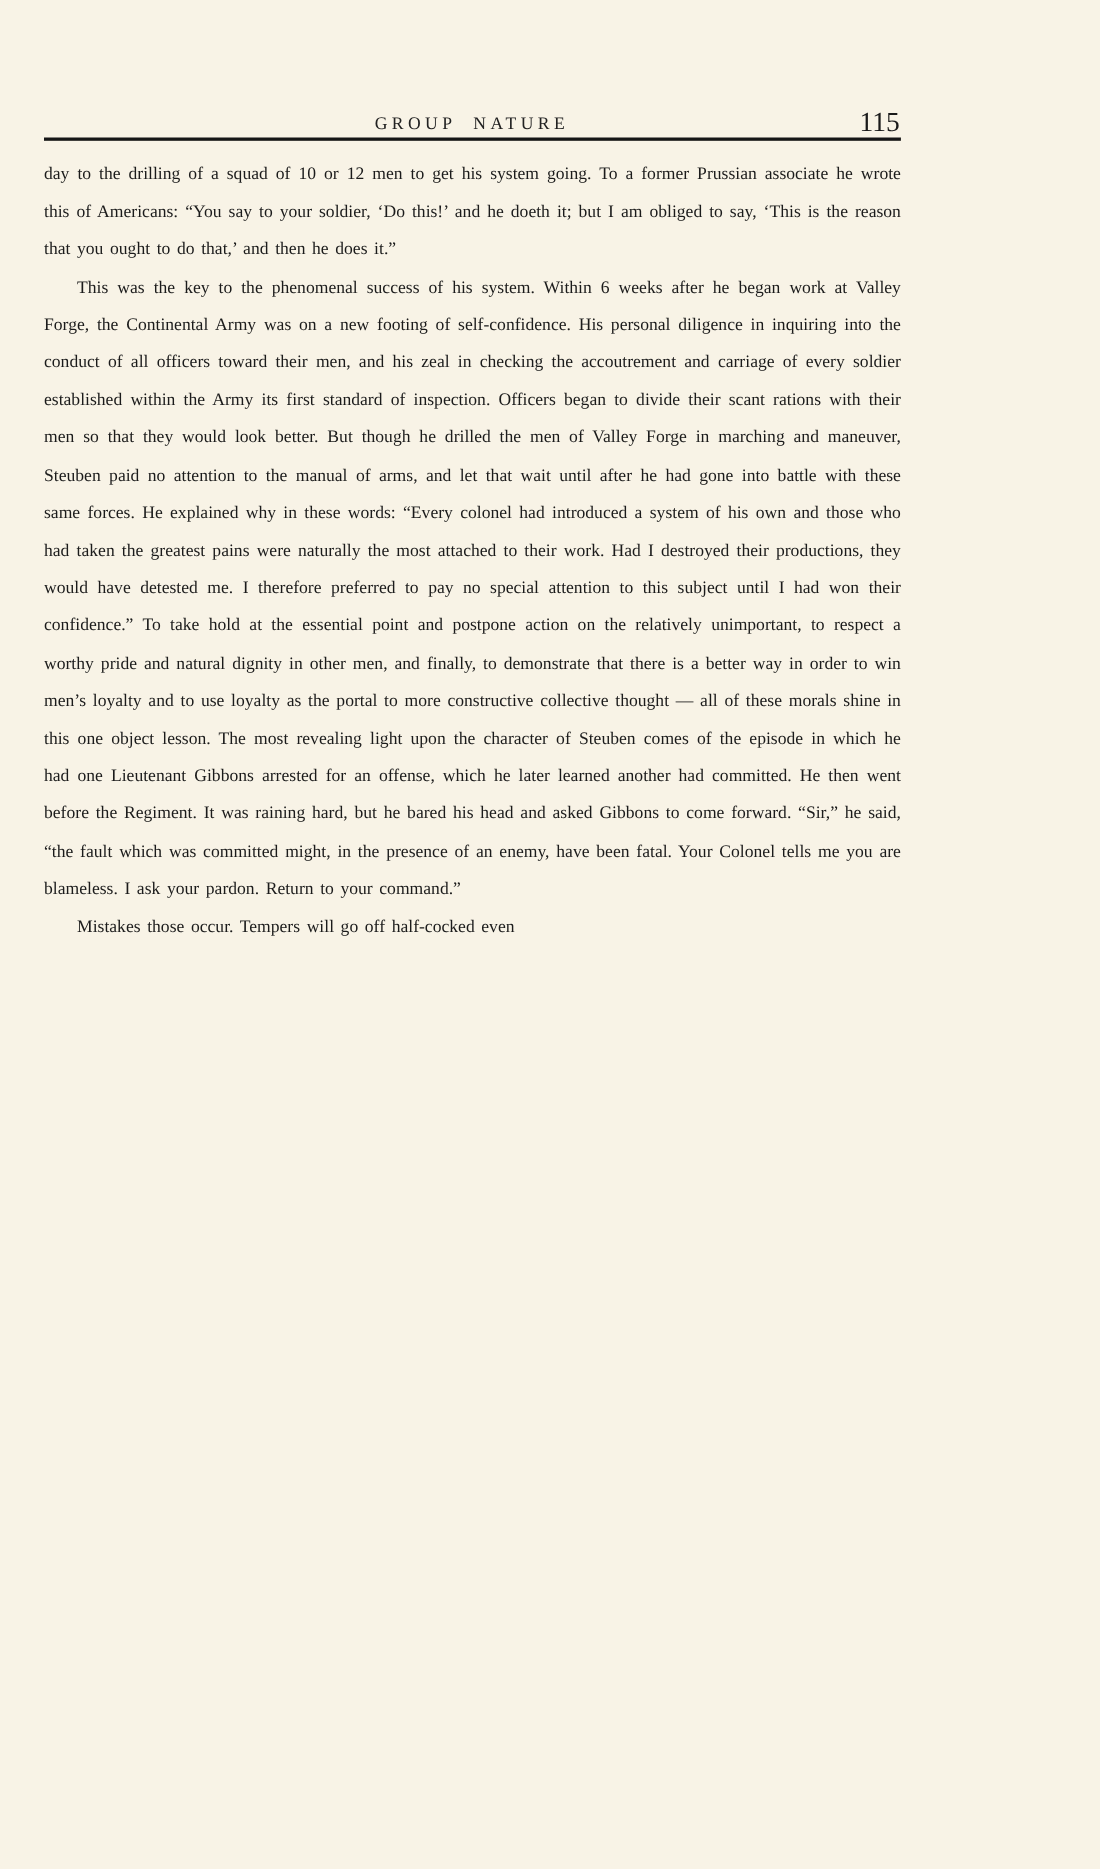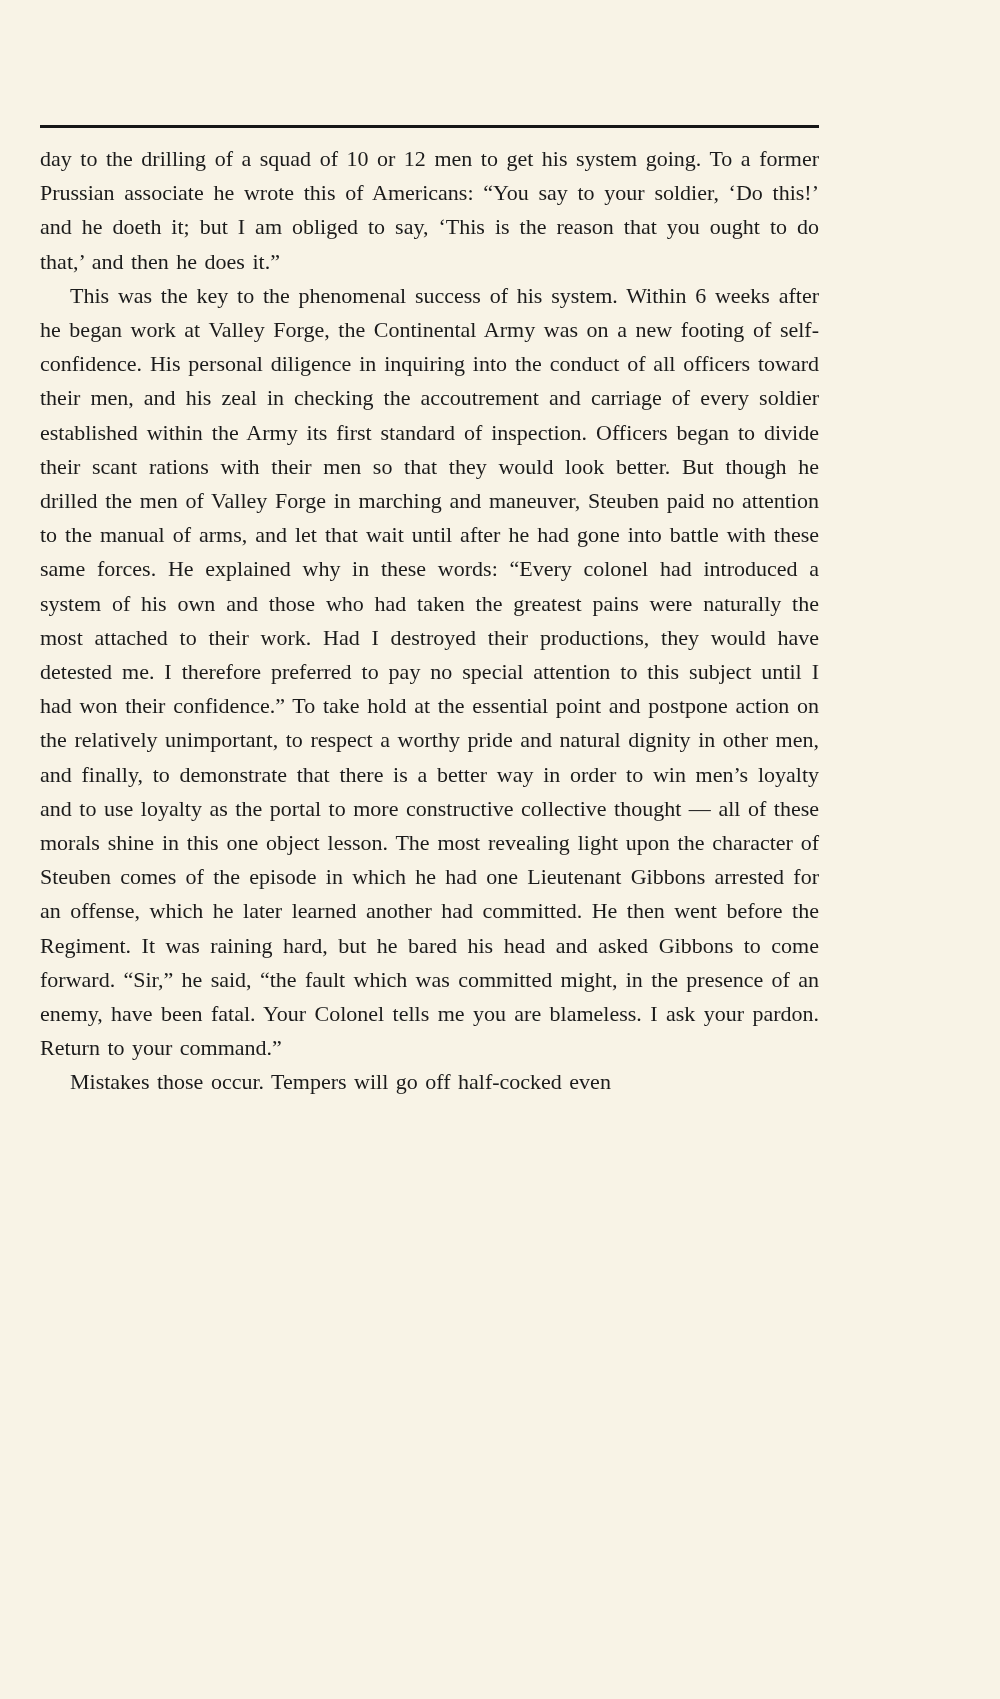--- a/index.html
+++ b/index.html
@@ -52,36 +52,40 @@
     background: #161616;
     border: none;
     margin: 0;
     padding: 0;
   }
   .body-text {
     position: absolute;
     top: 142px;
     left: 40px;
     width: 779px;
-    font-size: 22px;
+    font-size: 16px;
     line-height: 34.2px;
     text-align: justify;
     word-spacing: 2px;
   }
   .body-text p {
     margin: 0;
     padding: 0;
   }
   .body-text p.indent {
     text-indent: 30px;
   }
 </style>
 </head>
 <body>
 
 <div class="page">
+  <div class="header">
+    <span class="running-title">GROUP NATURE</span>
+    <span class="page-number">115</span>
+  </div>
   <div class="header-rule"></div>
   <div class="body-text">
     <p class="no-indent">day to the drilling of a squad of 10 or 12 men to get his system going. To a former Prussian associate he wrote this of Americans: “You say to your soldier, ‘Do this!’ and he doeth it; but I am obliged to say, ‘This is the reason that you ought to do that,’ and then he does it.”</p>
     <p class="indent">This was the key to the phenomenal success of his system. Within 6 weeks after he began work at Valley Forge, the Continental Army was on a new footing of self-confidence. His personal diligence in inquiring into the conduct of all officers toward their men, and his zeal in checking the accoutrement and carriage of every soldier established within the Army its first standard of inspection. Officers began to divide their scant rations with their men so that they would look better. But though he drilled the men of Valley Forge in marching and maneuver, Steuben paid no attention to the manual of arms, and let that wait until after he had gone into battle with these same forces. He explained why in these words: “Every colonel had introduced a system of his own and those who had taken the greatest pains were naturally the most attached to their work. Had I destroyed their productions, they would have detested me. I therefore preferred to pay no special attention to this subject until I had won their confidence.” To take hold at the essential point and postpone action on the relatively unimportant, to respect a worthy pride and natural dignity in other men, and finally, to demonstrate that there is a better way in order to win men’s loyalty and to use loyalty as the portal to more constructive collective thought — all of these morals shine in this one object lesson. The most revealing light upon the character of Steuben comes of the episode in which he had one Lieutenant Gibbons arrested for an offense, which he later learned another had committed. He then went before the Regiment. It was raining hard, but he bared his head and asked Gibbons to come forward. “Sir,” he said, “the fault which was committed might, in the presence of an enemy, have been fatal. Your Colonel tells me you are blameless. I ask your pardon. Return to your command.”</p>
     <p class="indent">Mistakes those occur. Tempers will go off half-cocked even</p>
   </div>
 </div>
 
 </body></html>

